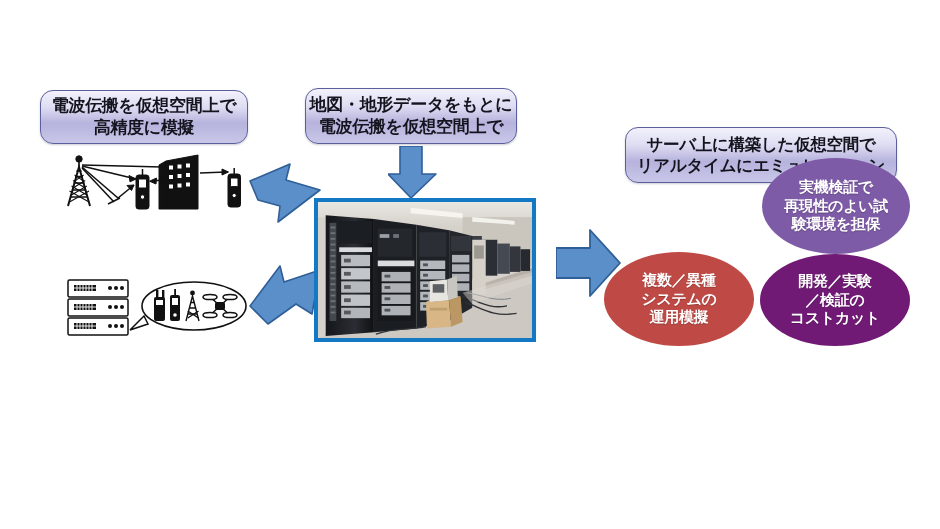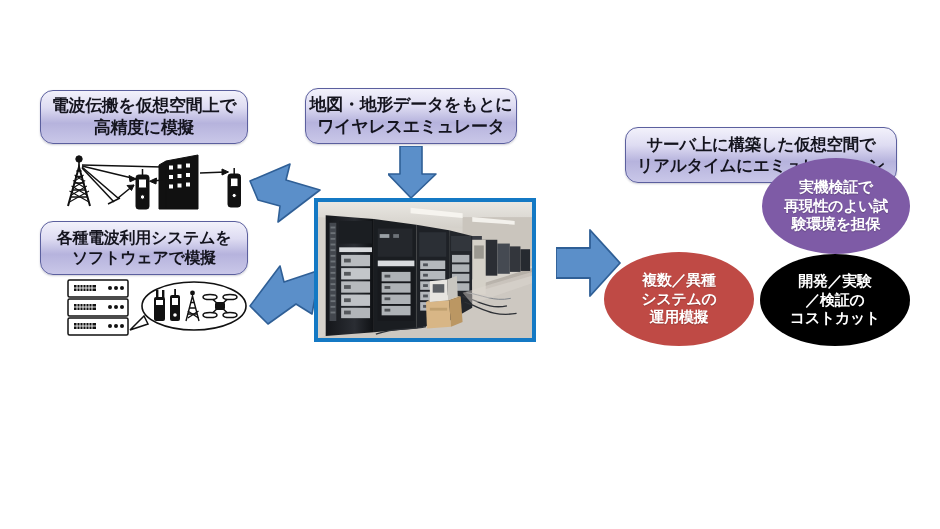--- a/index.html
+++ b/index.html
@@ -150,24 +150,20 @@
         <polygon points="180.5,20 174,17 174,23" fill="#111"></polygon>
 
         <rect x="180" y="22" width="12.5" height="33" rx="2.6" fill="#111"></rect>
         <rect x="182.5" y="26" width="7.5" height="8.6" rx="1" fill="#fff"></rect>
         <circle cx="186.2" cy="43.5" r="2.1" fill="#fff"></circle>
         <path d="M186.2 16 L186.2 22" stroke-width="1.5"></path>
       </g>
     </svg>
   </div>
 
-  <div class="callout" id="callout-systems">
-    <span>各種電波利用システムを
-ソフトウェアで模擬</span>
-  </div>
 
   <div class="art" style="left:66px; top:278px;">
     <svg width="186" height="62" viewBox="0 0 186 62" xmlns="http://www.w3.org/2000/svg">
       <g stroke="#111111" fill="none" stroke-width="1.5">
         <rect x="2" y="2" width="60" height="17" rx="1.5"></rect>
         <rect x="2" y="21" width="60" height="17" rx="1.5"></rect>
         <rect x="2" y="40" width="60" height="17" rx="1.5"></rect>
       </g>
       <g fill="#111111">
         <g>
@@ -253,21 +249,21 @@
   </div>
 
   <div class="art" style="left:556px; top:226px;">
     <svg width="66" height="74" viewBox="0 0 66 74" xmlns="http://www.w3.org/2000/svg">
       <polygon points="0,22 34,22 34,4 64,37 34,70 34,52 0,52" fill="#5b8fc9" stroke="#2f5f96" stroke-width="1.8" stroke-linejoin="round"></polygon>
     </svg>
   </div>
 
   <div class="callout" id="callout-map">
     <span>地図・地形データをもとに
-ワイヤレスエミュレータ</span>
+電波伝搬を仮想空間上で</span>
   </div>
 
   <div id="photo-frame">
     <svg viewBox="0 0 222 144" preserveAspectRatio="none" xmlns="http://www.w3.org/2000/svg">
       <defs>
         <linearGradient id="ceil" x1="0" y1="0" x2="0" y2="1">
           <stop offset="0%" stop-color="#e9e7e2"></stop>
             <stop offset="100%" stop-color="#cfcbc4"></stop>
         </linearGradient>
         <linearGradient id="floor" x1="0" y1="0" x2="0" y2="1">
@@ -429,19 +425,19 @@
 再現性のよい試
 験環境を担保</span>
   </div>
 
   <div class="ellipse" id="ellipse-multisys" style="background:#bf4a45;">
     <span>複数／異種
 システムの
 運用模擬</span>
   </div>
 
-  <div class="ellipse" id="ellipse-costcut" style="background:#000000;">
+  <div class="ellipse" id="ellipse-costcut" style="background:#701a75;">
     <span>開発／実験
 ／検証の
 コストカット</span>
   </div>
 
 </div>
 
 </body></html>

